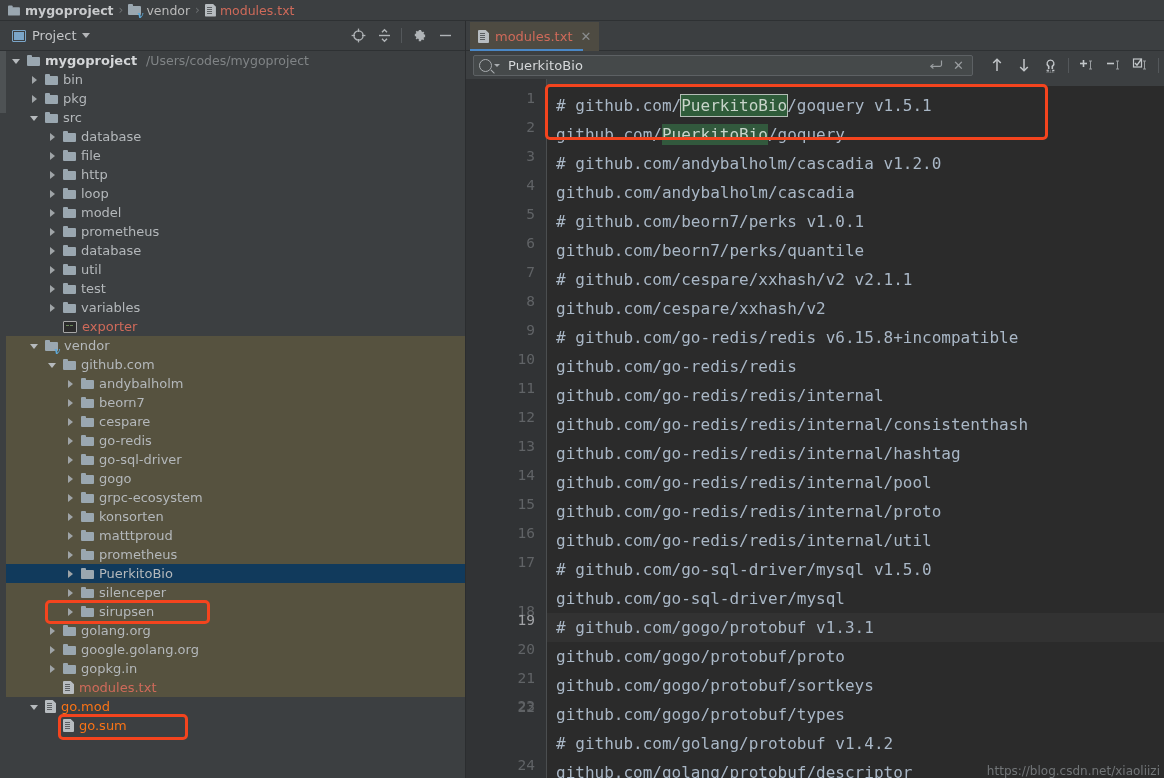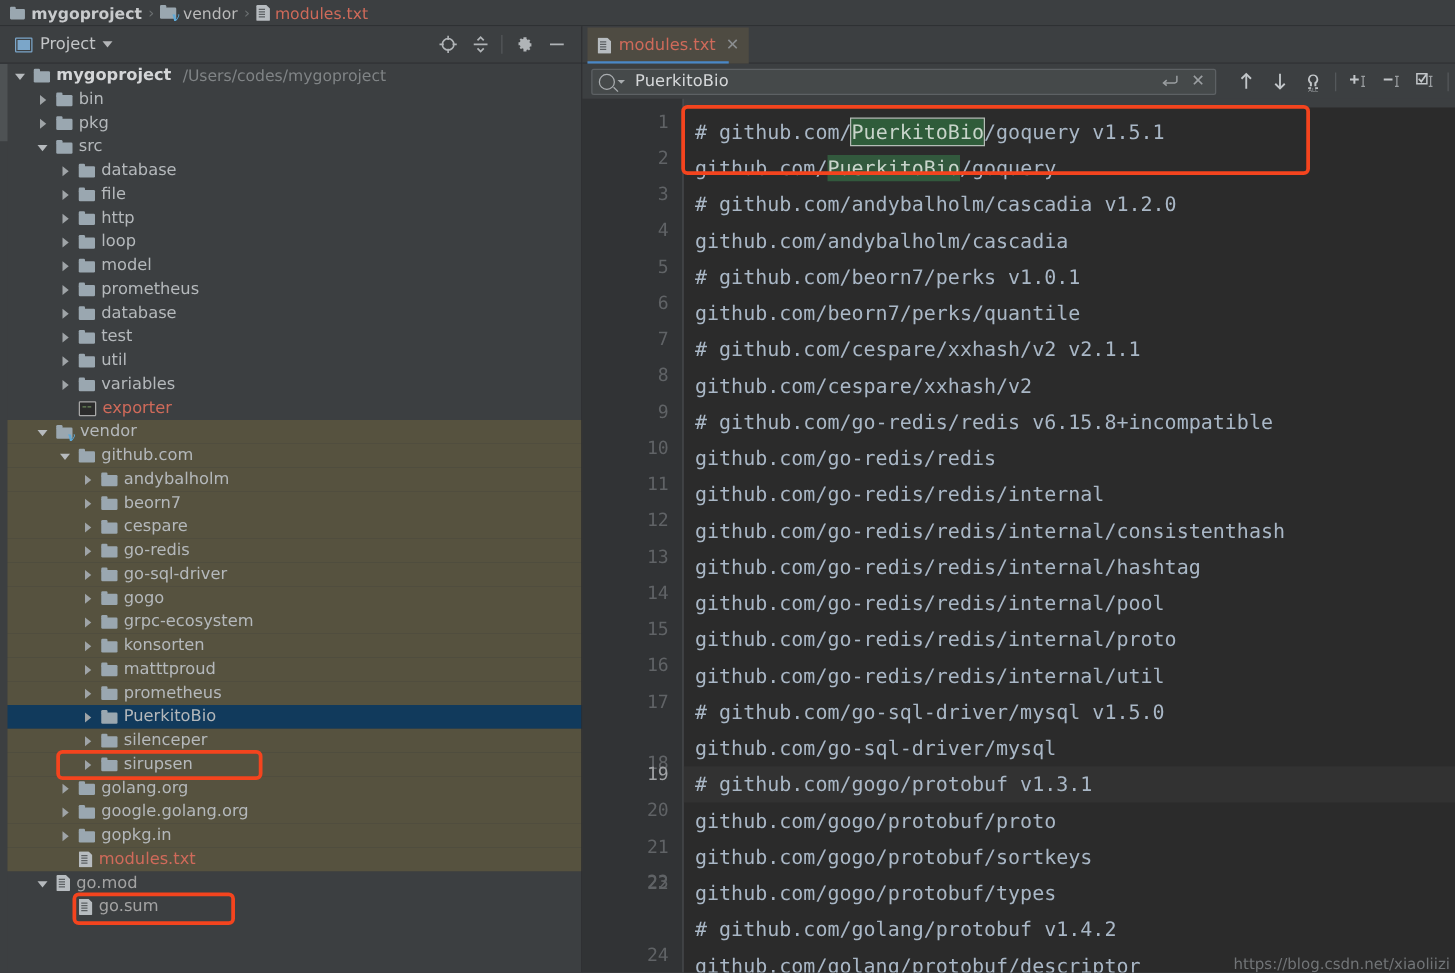--- a/index.html
+++ b/index.html
@@ -72,21 +72,21 @@
   .arrow{width:9px;height:9px;position:relative;flex:none;}
   .arrow.r::after{content:"";position:absolute;left:2px;top:1px;width:0;height:0;
     border-top:4px solid transparent;border-bottom:4px solid transparent;border-left:5.5px solid #9fa4a7;}
   .arrow.d::after{content:"";position:absolute;left:0px;top:2.5px;width:0;height:0;
     border-left:4.5px solid transparent;border-right:4.5px solid transparent;border-top:5.5px solid #b6babd;}
   .tlabel{margin-left:5px;}
   .tpath{margin-left:9px;color:#808486;font-size:12.5px;}
   .vendor-bg{background:#56523f;}
   .sel-row{background:#113a5c;}
   .txt-red{color:#cf6a5a;}
-  .txt-blue{color:#a3a3a3;}
+  .txt-blue{color:#f97316;}
   .txt-bold{font-weight:bold;color:#d4d6d8;}
 
   
   .tree-track{position:absolute;left:0;top:0;width:6px;height:100%;background:#3c3f41;}
   .tree-thumb{position:absolute;left:0;top:0;width:6px;height:62px;background:#4e5254;}
   .pane-split{position:absolute;left:465px;top:21px;width:1px;height:757px;background:#2b2d2f;}
 
   
   .tabbar{
     position:absolute;left:466px;top:21px;width:698px;height:30px;
@@ -359,33 +359,33 @@
         <div class="trow">
           <span class="tw" style="width: 48px;"></span>
           <span class="arrow r"></span>
           <span class="tw" style="width: 6px;"></span>
           <span style="display: flex; align-items: center;">
             <span class="ico folder">
               <i class="f-back"></i>
               <i class="f-body"></i>
             </span>
           </span>
+          <span class="tlabel">util</span>
+        </div>
+        <div class="trow">
+          <span class="tw" style="width: 48px;"></span>
+          <span class="arrow r"></span>
+          <span class="tw" style="width: 6px;"></span>
+          <span style="display: flex; align-items: center;">
+            <span class="ico folder">
+              <i class="f-back"></i>
+              <i class="f-body"></i>
+            </span>
+          </span>
           <span class="tlabel">test</span>
-        </div>
-        <div class="trow">
-          <span class="tw" style="width: 48px;"></span>
-          <span class="arrow r"></span>
-          <span class="tw" style="width: 6px;"></span>
-          <span style="display: flex; align-items: center;">
-            <span class="ico folder">
-              <i class="f-back"></i>
-              <i class="f-body"></i>
-            </span>
-          </span>
-          <span class="tlabel">util</span>
         </div>
         <div class="trow">
           <span class="tw" style="width: 48px;"></span>
           <span class="arrow r"></span>
           <span class="tw" style="width: 6px;"></span>
           <span style="display: flex; align-items: center;">
             <span class="ico folder">
               <i class="f-back"></i>
               <i class="f-body"></i>
             </span>

